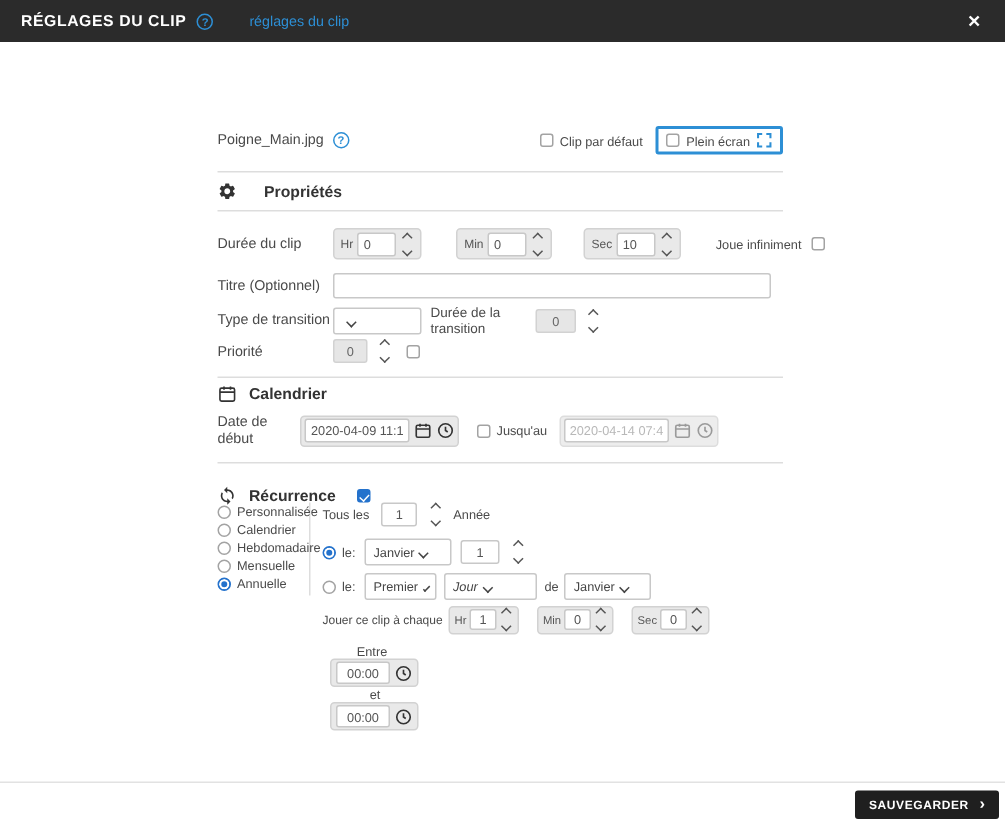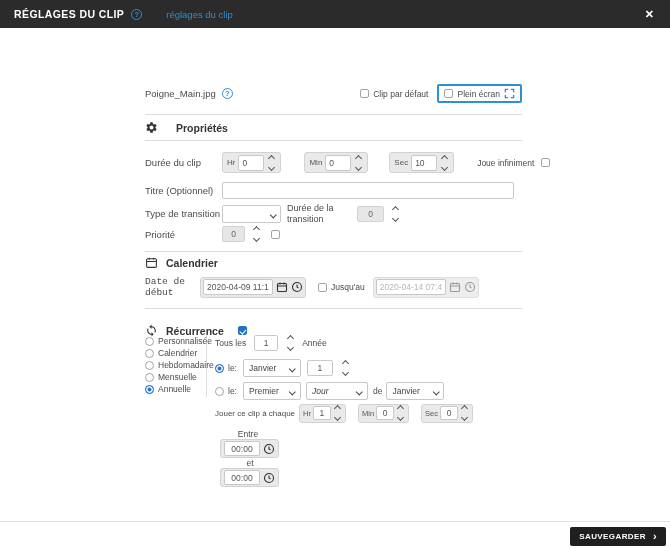--- a/index.html
+++ b/index.html
@@ -57,21 +57,21 @@
   .chev { display:block; width:5px; height:5px; border-left:1.4px solid #555; border-top:1.4px solid #555; }
   .chev-up { transform:rotate(45deg); margin-bottom:2px; }
   .chev-dn { transform:rotate(225deg); margin-top:2px; }
 
   .dval {
     width:27px; height:16px; background:#e6e6e6; border:1px solid #d2d2d2; border-radius:2px;
     display:flex; align-items:center; justify-content:center; font-size:8.5px; color:#666; flex:none;
   }
 
   .select {
-    display:inline-flex; align-items:center; justify-content:space-between; gap:4px;
+    display:inline-flex; align-items:center; gap:4px;
     border:1px solid #c8c8c8; border-radius:2px; background:#fff; height:18px;
     padding:0 5px; font-size:8.5px; color:#444; cursor:pointer; flex:none;
   }
   .select .chev { border-color:#444; width:4.5px; height:4.5px; }
 
   .cb { width:9px; height:9px; border:1px solid #a3a3a3; border-radius:2px; background:#fff; flex:none; cursor:pointer; position:relative; }
   .cb.on { background:#2472cc; border-color:#2472cc; }
   .cb.on::after {
     content:""; position:absolute; left:2.5px; top:0.5px; width:2.5px; height:5px;
     border:solid #fff; border-width:0 1.4px 1.4px 0; transform:rotate(42deg);
@@ -200,21 +200,21 @@
 
   <div class="sec-hdr" style="top:255px; height:15px;">
     <svg class="ic" width="13" height="13" viewBox="0 0 24 24" fill="none" stroke="#333" stroke-width="2">
         <rect x="3" y="5" width="18" height="16" rx="2"></rect>
         <path d="M3 10h18M8 3v4M16 3v4"></path>
       </svg>
     <span class="sec-title">Calendrier</span>
   </div>
 
   <div class="row" style="top:276px;">
-    <span class="lbl" style="width:55px;font-family:Liberation Mono, monospace;">Date de début</span>
+    <span class="lbl" style="width:55px;">Date de début</span>
     <span class="gbox" style="padding:2px 2px; gap:3px;">
       <input class="inp ctr" style="width: 70px;" value="2020-04-09 11:17">
       <svg class="ic" width="12" height="12" viewBox="0 0 24 24" fill="none" stroke="#333" stroke-width="2.2">
           <rect x="3" y="5" width="18" height="16" rx="2"></rect>
           <path d="M3 10h18M8 3v4M16 3v4"></path>
         </svg>
       <svg class="ic" width="12" height="12" viewBox="0 0 24 24" fill="none" stroke="#333" stroke-width="2.2">
           <circle cx="12" cy="12" r="9"></circle>
           <path d="M12 7v5l3 2"></path>
         </svg>
@@ -289,21 +289,21 @@
       <input class="inp ctr" style="width: 26px; margin-left: 6px;" value="1">
       <span class="spin" style="margin-left:8px;">
           <span class="chev chev-up"></span>
           <span class="chev chev-dn"></span>
         </span>
     </div>
 
     <div class="rrow" style="margin-top:3px;">
       <span class="radio"></span>
       <span class="lbl-sm" style="margin-left:4px;">le:</span>
-      <span class="select" style="width:58px; margin-left:6px;">
+      <span class="select" style="width:48px; margin-left:6px;">
         <span>Premier</span>
         <span class="chev chev-dn"></span>
       </span>
       <span class="select" style="width:62px; margin-left:5px;font-style:italic;">
         <span>Jour</span>
         <span class="chev chev-dn"></span>
       </span>
       <span class="lbl-sm" style="margin-left:5px;">de</span>
       <span class="select" style="width:58px; margin-left:4px;">
         <span>Janvier</span>

